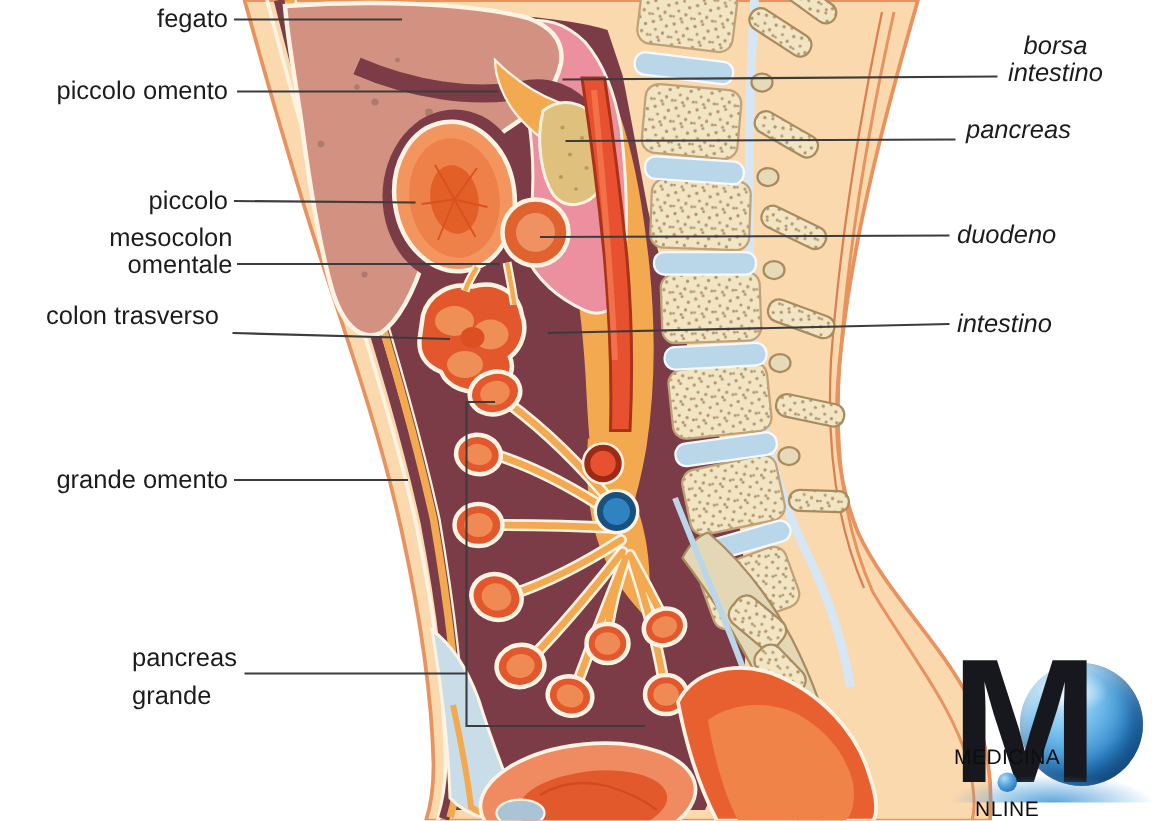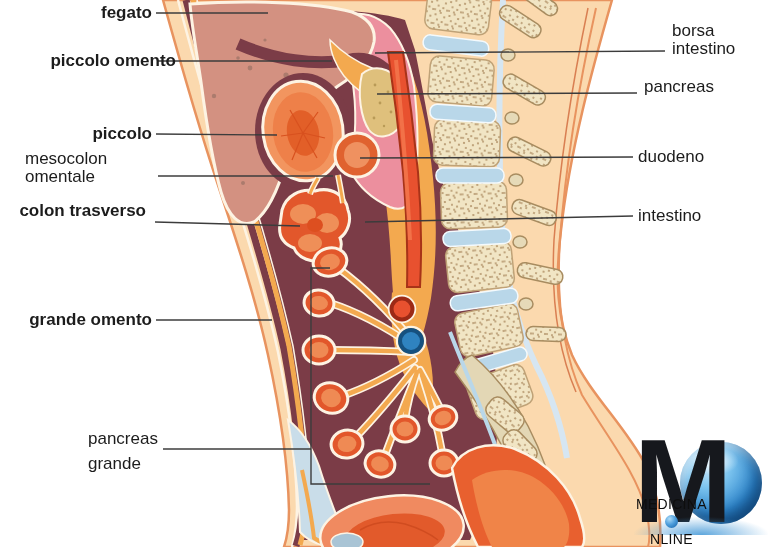--- a/index.html
+++ b/index.html
@@ -1,21 +1,21 @@
 <!DOCTYPE html>
 <html><head>
 <meta charset="utf-8">
 <style>
   html,body{margin:0;padding:0;background:#ffffff;}
   #stage{position:relative;width:768px;height:547px;overflow:hidden;background:#ffffff;
          font-family:"Liberation Sans",sans-serif;}
   #stage svg{position:absolute;left:0;top:0;}
   .lbl{position:absolute;font-size:17px;line-height:18px;color:#1c1c1c;white-space:nowrap;}
-  .lbl.right-col{text-align:left;}
-  .lbl.left-col{text-align:right;font-weight:bold;}
+  .lbl.right-col{text-align:center;font-style:italic;}
+  .lbl.left-col{text-align:right;}
   .two-line{line-height:17.5px;}
   
   #logo{position:absolute;left:634px;top:424px;width:134px;height:123px;}
   #logo .globe{position:absolute;left:46px;top:18px;width:82px;height:82px;border-radius:50%;
       background:radial-gradient(circle at 34% 28%, #cdeafc 0%, #7cc4ef 28%, #2e86cc 62%, #0d4f8c 100%);
       box-shadow:inset -6px -8px 14px rgba(6,40,80,.55), inset 4px 6px 10px rgba(255,255,255,.55);}
   #logo .globe:after{content:"";position:absolute;left:14%;top:6%;width:58%;height:34%;
       border-radius:50%;background:radial-gradient(ellipse at center, rgba(255,255,255,.85), rgba(255,255,255,0) 70%);}
   #logo .m{position:absolute;left:0px;top:2px;font-size:118px;line-height:110px;font-weight:bold;
       color:#16181d;letter-spacing:-6px;}
@@ -272,23 +272,23 @@
     <line x1="163" y1="449" x2="311" y2="449"></line>
     <line x1="375" y1="53" x2="665" y2="51"></line>
     <line x1="377" y1="94" x2="637" y2="93"></line>
     <line x1="360" y1="158" x2="633" y2="157"></line>
     <line x1="365" y1="222" x2="633" y2="216"></line>
     <path d="M330,268 L311,268 L311,484 L430,484"></path>
   </g>
 </svg>
 
 <div class="lbl left-col" style="top:4px;right:616px;">fegato</div>
-<div class="lbl left-col" style="top:52px;right:592px;">piccolo omento</div>
+<div class="lbl left-col" style="top:52px;right:616px;">piccolo omento</div>
 <div class="lbl left-col" style="top:125px;right:616px;">piccolo</div>
-<div class="lbl two-line" style="top:150px;left:25px;width:130px;text-align:left;">
+<div class="lbl two-line" style="top:150px;left:25px;width:130px;text-align:right;">
   <span>mesocolon</span><br>
   <span>omentale</span>
 </div>
 <div class="lbl left-col" style="top:202px;right:622px;">colon trasverso</div>
 <div class="lbl left-col" style="top:311px;right:616px;">grande omento</div>
 <div class="lbl" style="top:426px;left:88px;line-height:25px;">
   <span>pancreas</span><br>
   <span>grande</span>
 </div>
 <div class="lbl right-col two-line" style="top:22px;left:672px;">

